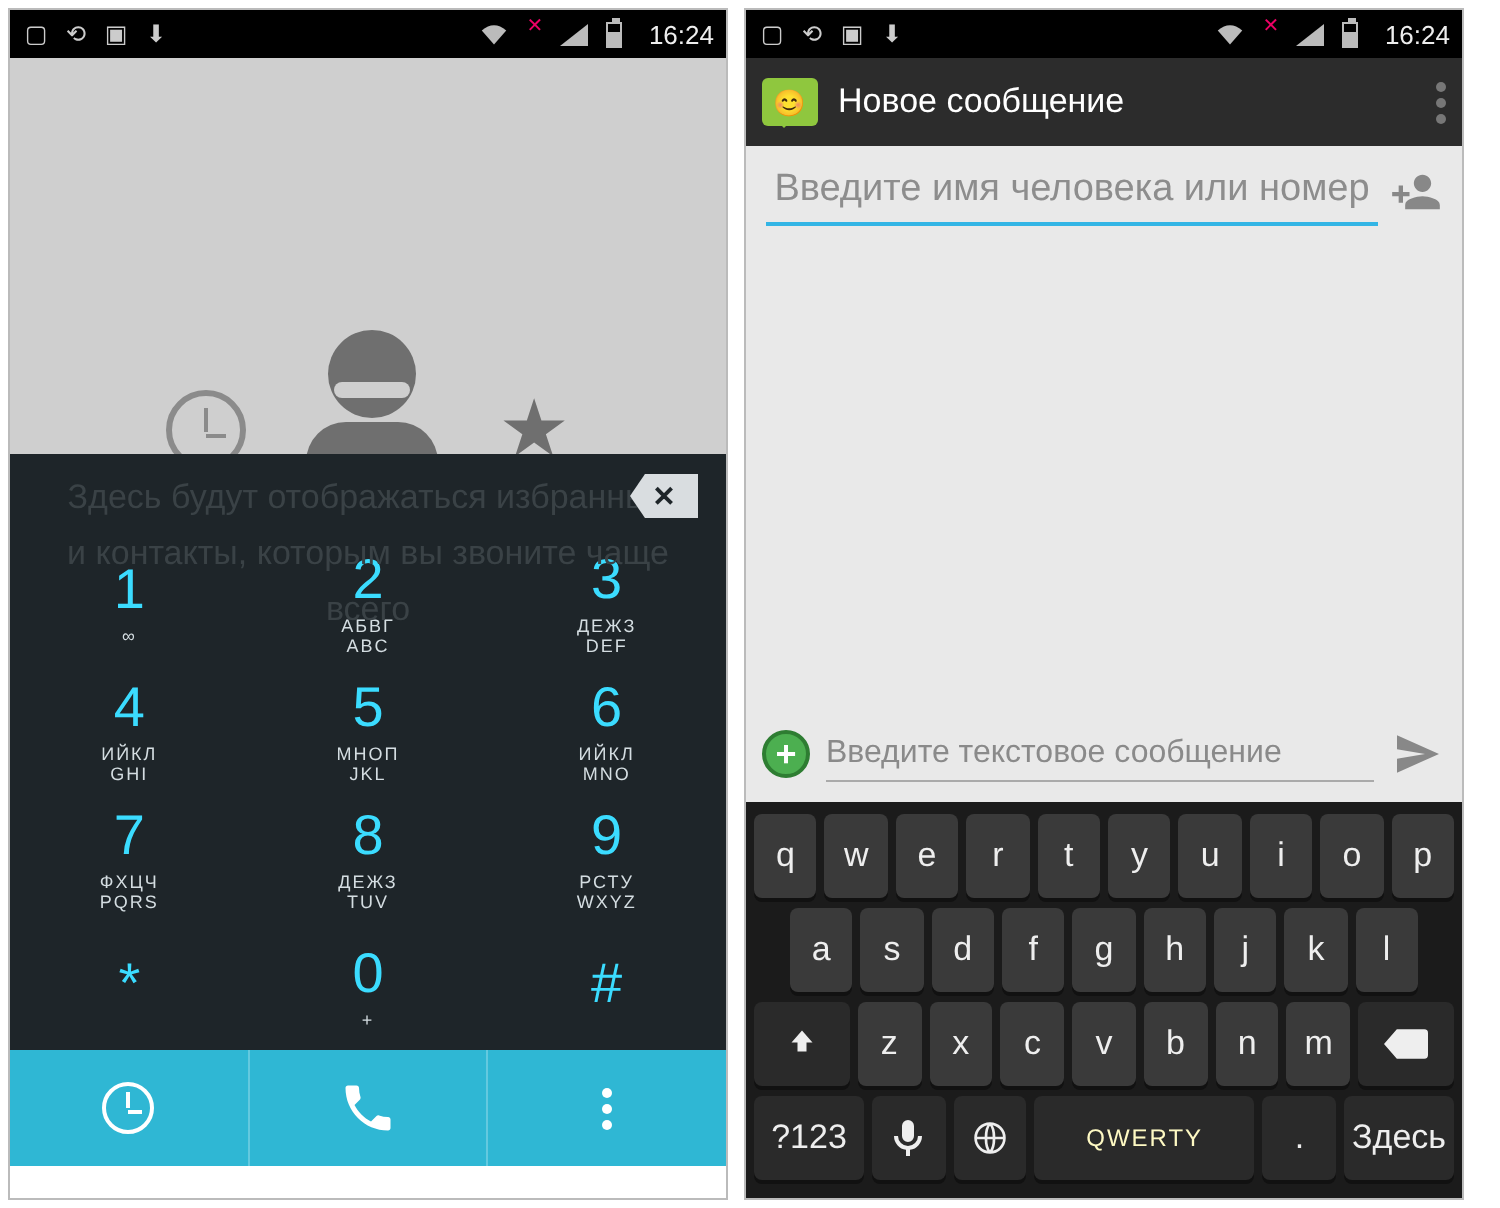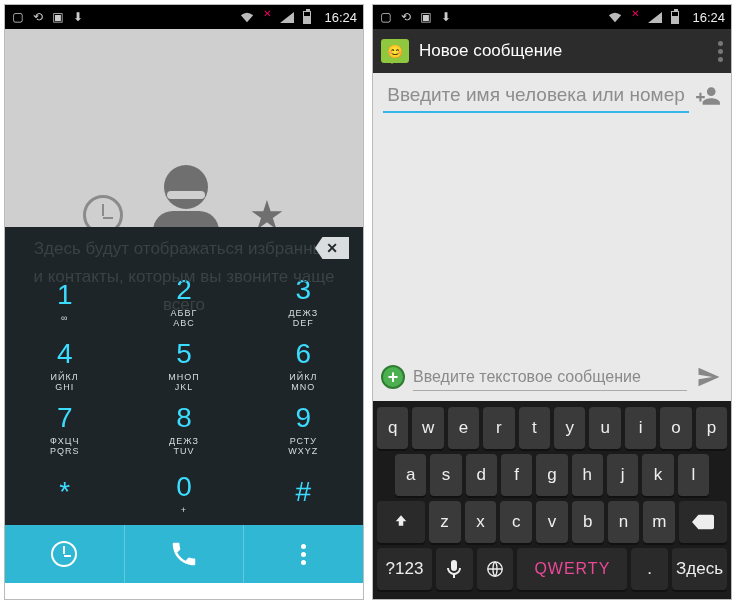--- a/index.html
+++ b/index.html
@@ -51,21 +51,21 @@
   .compose-row { height:48px; background:#e9e9e9; display:flex; align-items:center; padding:0 8px; gap:8px;}
   .add-btn { width:24px; height:24px; border-radius:50%; background:#4caf50; color:#fff; display:flex; align-items:center; justify-content:center; font-size:18px; font-weight:bold; border:2px solid #2e7d32;}
   .compose-input { flex:1; color:#8a8a8a; font-size:16px; border-bottom:1px solid #aaa; padding:4px 0; line-height:18px;}
   .send-arrow { color:#888; }
   
   .kbd { background:#1b1b1b; padding:6px 4px 4px 4px;}
   .kbd-row { display:flex; gap:4px; margin-bottom:5px;}
   .kbd-row.center { padding:0 18px;}
   .kkey { flex:1; height:42px; background:#3a3a3a; color:#eee; border-radius:4px; display:flex; align-items:center; justify-content:center; font-size:17px; box-shadow: 0 2px 0 #111;}
   .kkey.wide { flex:1.5;}
-  .kkey.space { flex:3; color:#ec4899; font-size:16px; letter-spacing:1px;}
+  .kkey.space { flex:3; color:#fef9c3; font-size:12px; letter-spacing:1px;}
   .kkey.dark { background:#2a2a2a;}
   .kkey svg { display:block;}
   .right-col { display:flex; flex-direction:column;}
   .right-white { background:#e9e9e9; display:flex; flex-direction:column;}
   
   .tri { width:0;height:0;border-style:solid;border-width:0 0 11px 14px;border-color:transparent transparent #bbb transparent;}
   .bat { width:8px; height:13px; border:1px solid #bbb; position:relative;}
   .bat::before{content:"";position:absolute;top:-3px;left:2px;width:4px;height:2px;background:#bbb;}
   .bat::after{content:"";position:absolute;bottom:0;left:0;right:0;height:60%;background:#bbb;}
 </style>

